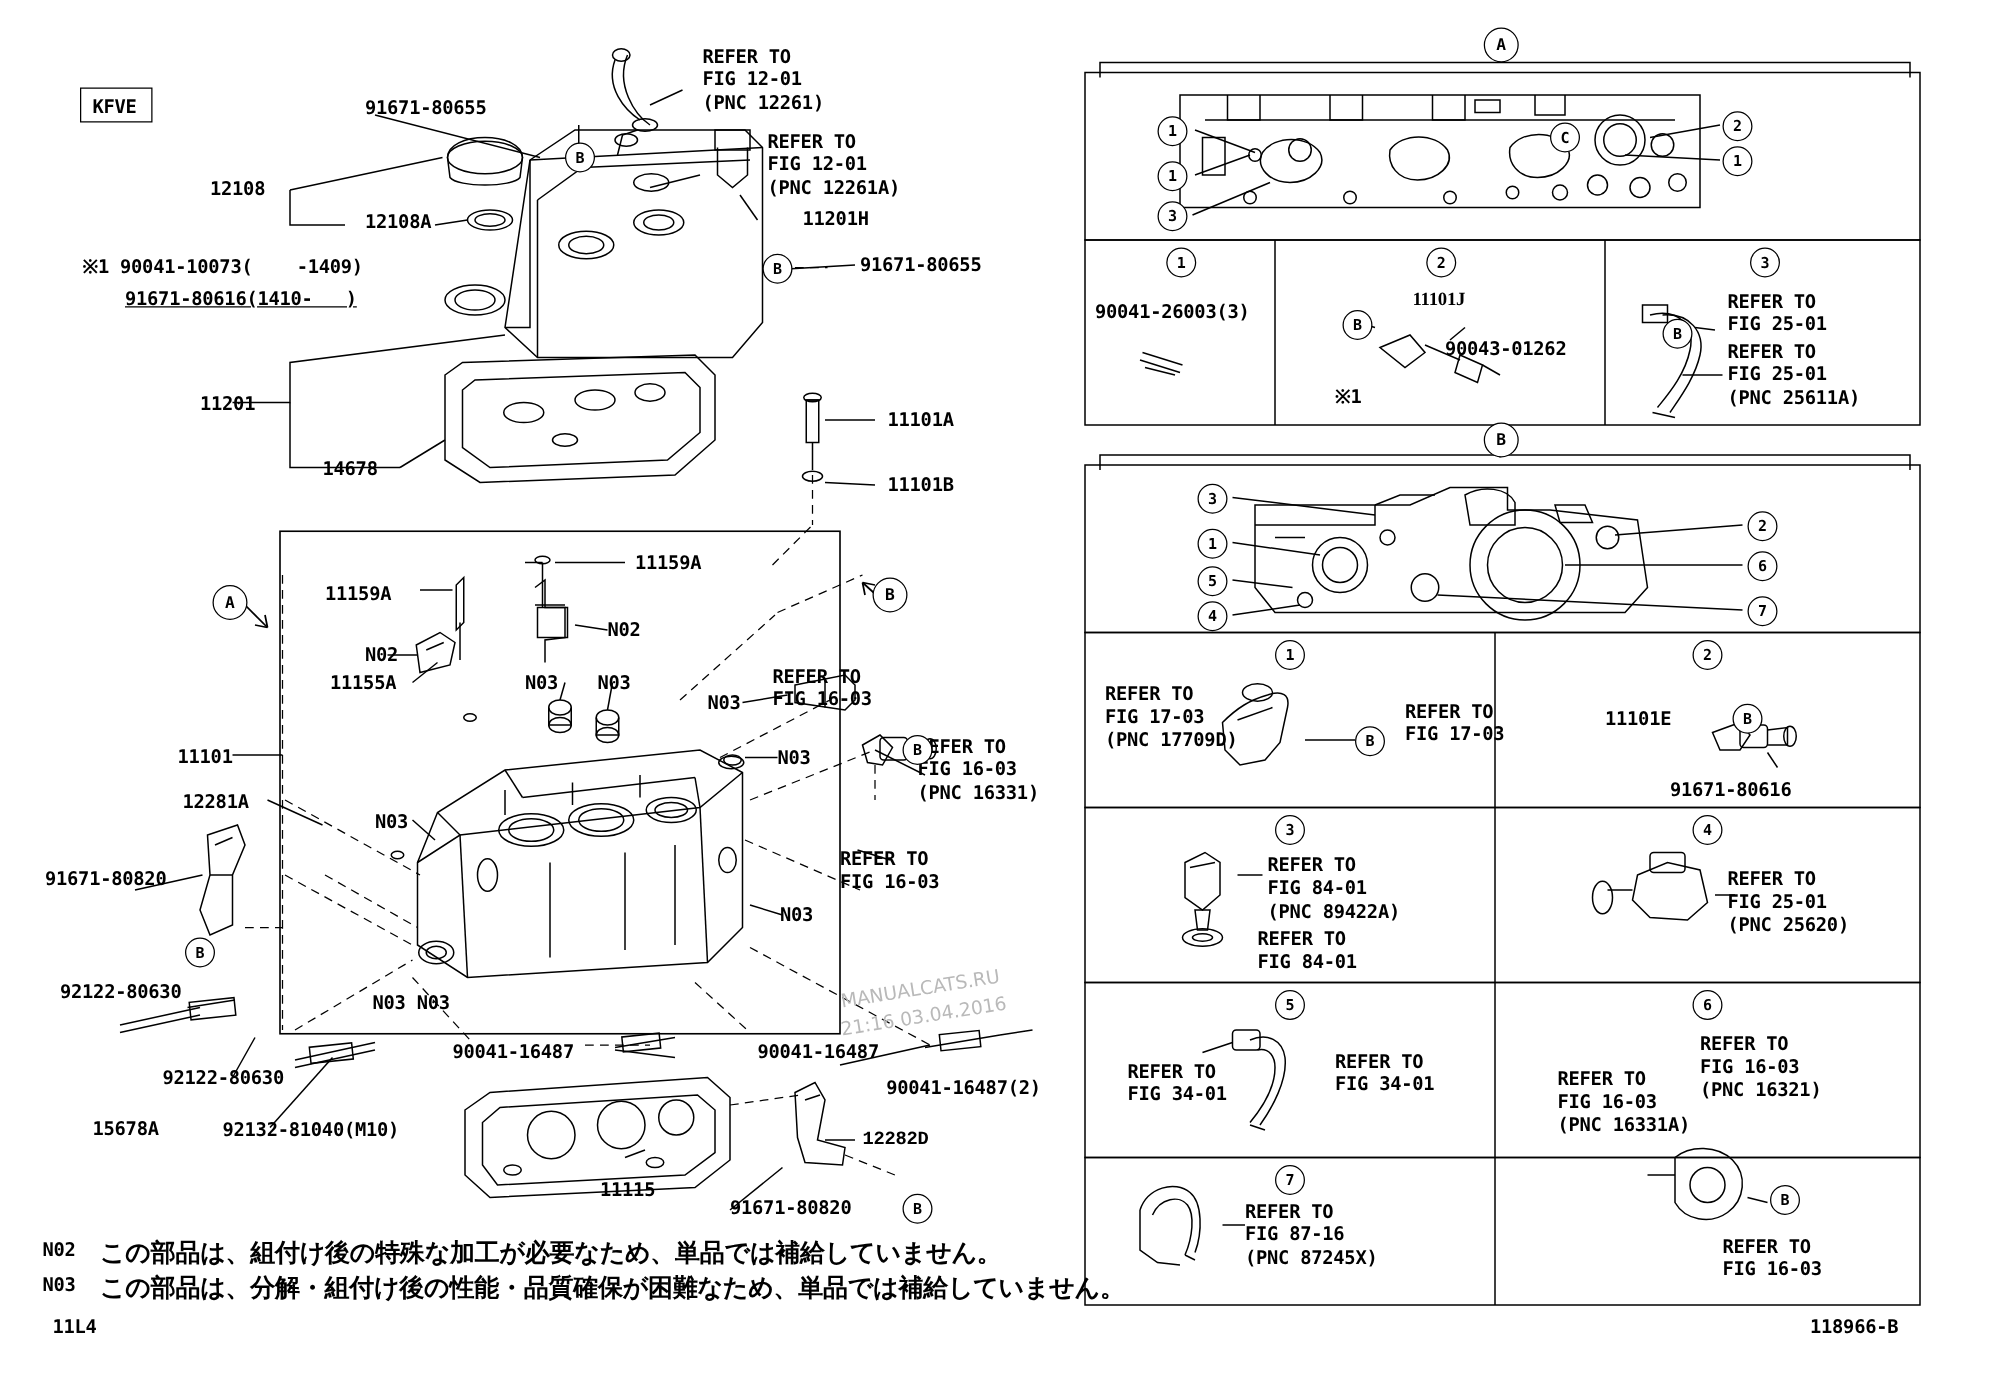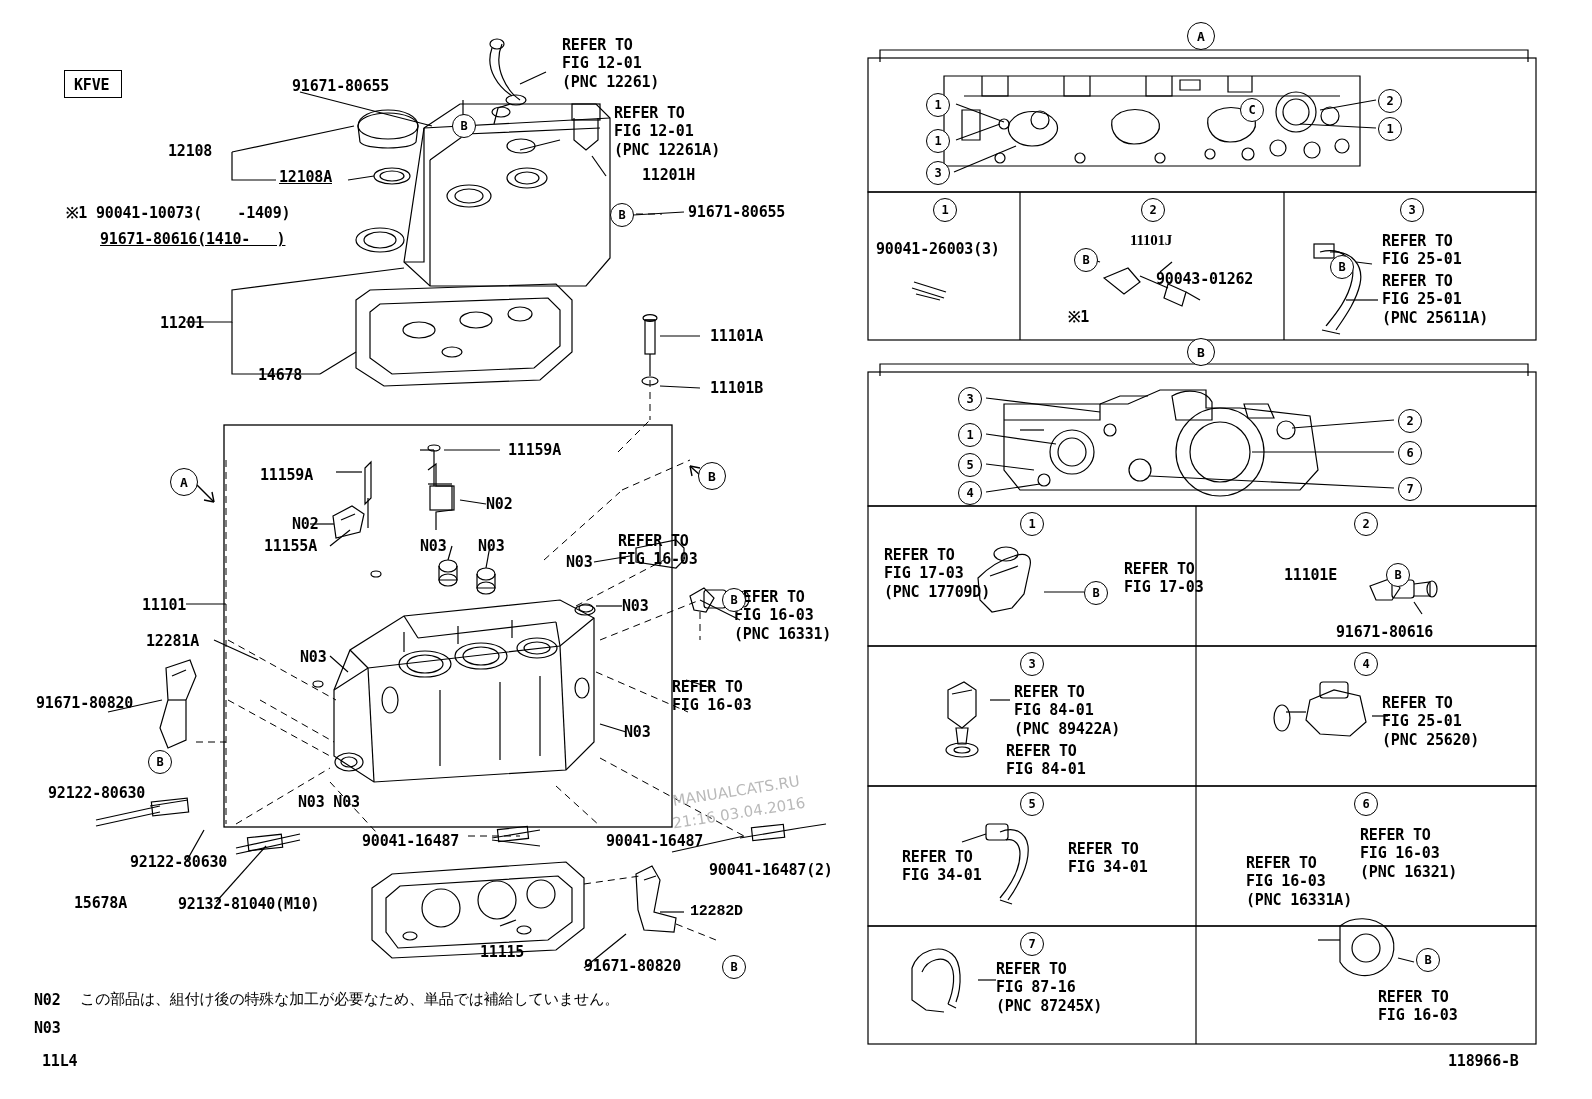--- a/index.html
+++ b/index.html
@@ -1,21 +1,21 @@
 <!DOCTYPE html>
 <html><head>
 <meta charset="utf-8">
 <style>
   html,body{margin:0;padding:0;background:#ffffff;}
   body{width:1592px;height:1099px;position:relative;overflow:hidden;
        font-family:"DejaVu Sans Mono","Liberation Mono",monospace;color:#000;}
   .root{position:absolute;left:0;top:0;width:1592px;height:1099px;}
   .lbl{position:absolute;white-space:pre;font-family:"DejaVu Sans Mono","Liberation Mono",monospace;
        font-size:15px;font-weight:bold;letter-spacing:-0.2px;line-height:1.22;}
-  .lbl.jp{font-family:"DejaVu Sans","Liberation Sans",sans-serif;font-weight:normal;font-size:15px;}
+  .lbl.jp{font-family:"DejaVu Sans","Liberation Sans",sans-serif;font-weight:bold;font-size:20px;}
   .box{position:absolute;border:1px solid #000;box-sizing:border-box;}
   .circ{position:absolute;border:1.4px solid #000;border-radius:50%;
         display:flex;align-items:center;justify-content:center;
         font-size:13px;font-weight:bold;background:#fff;
         font-family:"DejaVu Sans Mono","Liberation Mono",monospace;}
   .circ.s{width:22px;height:22px;font-size:12px;}
   .circ.m{width:26px;height:26px;}
   svg{position:absolute;left:0;top:0;}
   .wm{position:absolute;color:#b9b9b9;font-size:15px;font-family:"DejaVu Sans","Liberation Sans",sans-serif;
       transform:rotate(-9deg);white-space:pre;}
@@ -359,21 +359,21 @@
 
   <div class="lbl" style="left:292px;top:77px;">91671-80655</div>
   <div class="lbl" style="left:562px;top:36px;">REFER TO
 FIG 12-01
 (PNC 12261)</div>
   <div class="lbl" style="left:614px;top:104px;">REFER TO
 FIG 12-01
 (PNC 12261A)</div>
   <div class="lbl" style="left:642px;top:166px;">11201H</div>
   <div class="lbl" style="left:168px;top:142px;">12108</div>
-  <div class="lbl" style="left:279px;top:168px;text-decoration:underline;">12108A</div>
+  <div class="lbl" style="left:292px;top:168px;">12108A</div>
   <div class="lbl" style="left:688px;top:203px;">91671-80655</div>
   <div class="lbl" style="left:66px;top:204px;">※1 90041-10073(    -1409)</div>
   <div class="lbl" style="left:100px;top:230px;text-decoration:underline;">91671-80616(1410-   )</div>
   <div class="lbl" style="left:160px;top:314px;">11201</div>
   <div class="lbl" style="left:258px;top:366px;">14678</div>
   <div class="lbl" style="left:710px;top:327px;">11101A</div>
   <div class="lbl" style="left:710px;top:379px;">11101B</div>
   <div class="lbl" style="left:508px;top:441px;">11159A</div>
   <div class="lbl" style="left:260px;top:466px;">11159A</div>
   <div class="lbl" style="left:486px;top:495px;">N02</div>
@@ -491,17 +491,18 @@
   <div class="lbl" style="left:996px;top:960px;">REFER TO
 FIG 87-16
 (PNC 87245X)</div>
   <div class="lbl" style="left:1378px;top:988px;">REFER TO
 FIG 16-03</div>
   <div class="circ s" style="left:1416px;top:948px;">B</div>
 
   <div class="lbl" style="left:34px;top:991px;">N02</div>
   <div class="lbl jp" style="left:80px;top:990px;">この部品は、組付け後の特殊な加工が必要なため、単品では補給していません。</div>
   <div class="lbl" style="left:34px;top:1019px;">N03</div>
+  <div class="lbl jp" style="left:80px;top:1018px;">この部品は、分解・組付け後の性能・品質確保が困難なため、単品では補給していません。</div>
 
   <div class="lbl" style="left:42px;top:1052px;">11L4</div>
   <div class="lbl" style="left:1448px;top:1052px;">118966-B</div>
 
 </div>
 
 </body></html>

